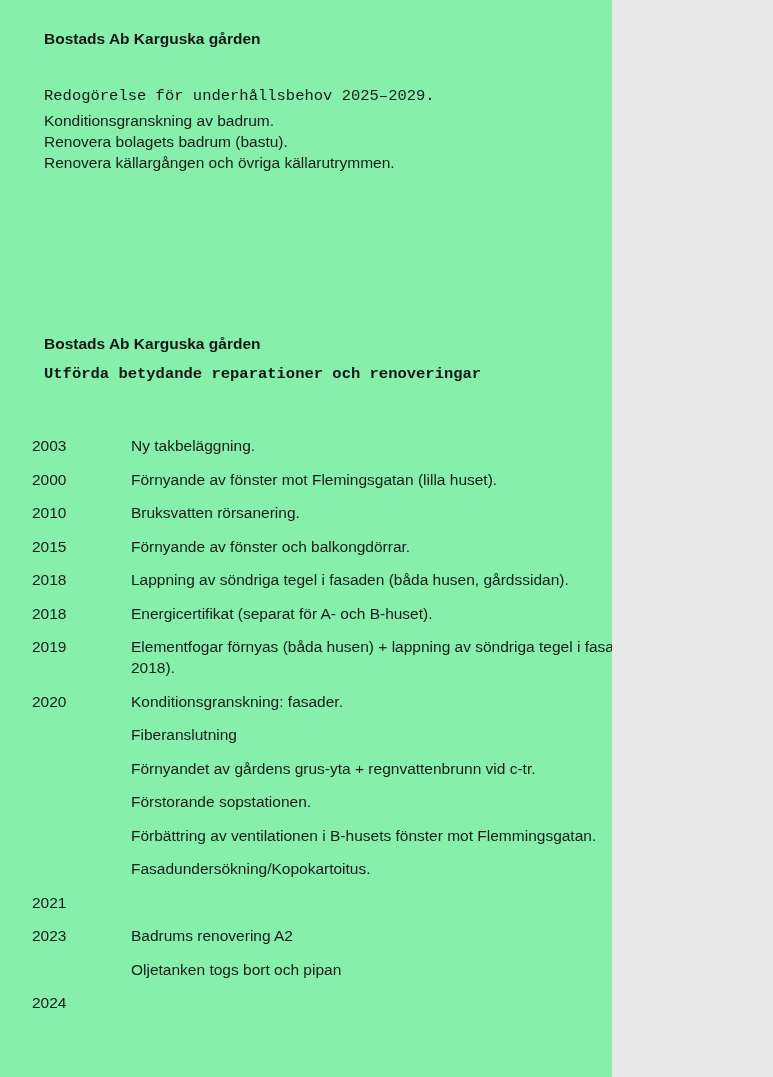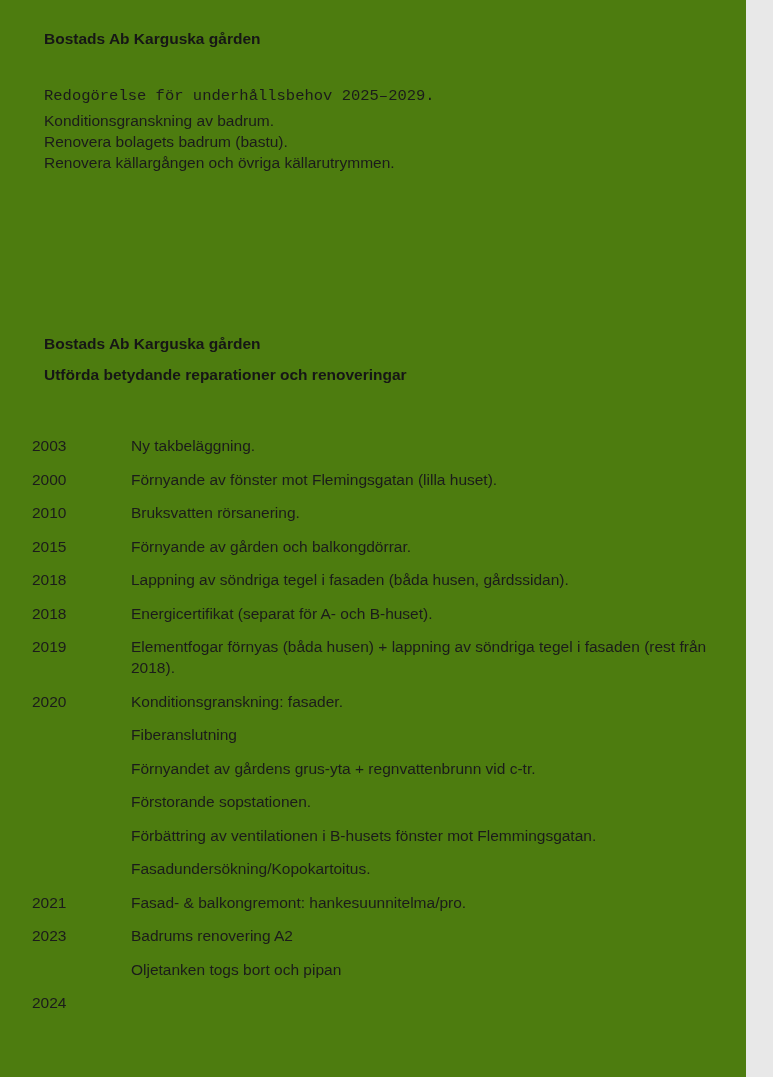--- a/index.html
+++ b/index.html
@@ -2,23 +2,23 @@
 <html><head>
 <meta charset="utf-8">
 <style>
   * { margin: 0; padding: 0; box-sizing: border-box; }
   html, body {
     background: #e8e8e8;
     font-family: "Liberation Sans", "DejaVu Sans", sans-serif;
   }
   .page {
     position: relative;
-    width: 746px;
+    width: 612px;
     height: 1077px;
-    background: #4d7c0f;
+    background: #86efac;
     color: #1b1b1b;
     font-size: 15.5px;
     line-height: 21px;
     overflow: hidden;
   }
   .doc-title {
     position: absolute;
     left: 44px;
     font-weight: bold;
     color: #161616;
@@ -38,20 +38,21 @@
     top: 110px;
   }
   .title-2 { top: 333px; }
   .section-heading {
     position: absolute;
     left: 44px;
     top: 364px;
     font-weight: bold;
     color: #161616;
     white-space: nowrap;
+    font-family: Liberation Mono, monospace;
   }
   .timeline {
     position: absolute;
     left: 32px;
     top: 435px;
     width: 700px;
   }
   .row {
     display: flex;
     align-items: flex-start;
@@ -93,21 +94,21 @@
     <div class="row">
       <div class="year-cell">2000</div>
       <div class="desc-cell">Förnyande av fönster mot Flemingsgatan (lilla huset).</div>
     </div>
     <div class="row">
       <div class="year-cell">2010</div>
       <div class="desc-cell">Bruksvatten rörsanering.</div>
     </div>
     <div class="row">
       <div class="year-cell">2015</div>
-      <div class="desc-cell">Förnyande av gården och balkongdörrar.</div>
+      <div class="desc-cell">Förnyande av fönster och balkongdörrar.</div>
     </div>
     <div class="row">
       <div class="year-cell">2018</div>
       <div class="desc-cell">Lappning av söndriga tegel i fasaden (båda husen, gårdssidan).</div>
     </div>
     <div class="row">
       <div class="year-cell">2018</div>
       <div class="desc-cell">Energicertifikat (separat för A- och B-huset).</div>
     </div>
     <div class="row">
@@ -133,21 +134,20 @@
     <div class="row">
       <div class="year-cell"></div>
       <div class="desc-cell">Förbättring av ventilationen i B-husets fönster mot Flemmingsgatan.</div>
     </div>
     <div class="row gap-before">
       <div class="year-cell"></div>
       <div class="desc-cell">Fasadundersökning/Kopokartoitus.</div>
     </div>
     <div class="row">
       <div class="year-cell">2021</div>
-      <div class="desc-cell">Fasad- &amp; balkongremont: hankesuunnitelma/pro.</div>
     </div>
     <div class="row">
       <div class="year-cell">2023</div>
       <div class="desc-cell">Badrums renovering A2</div>
     </div>
     <div class="row">
       <div class="year-cell"></div>
       <div class="desc-cell">Oljetanken togs bort och pipan</div>
     </div>
     <div class="row">

